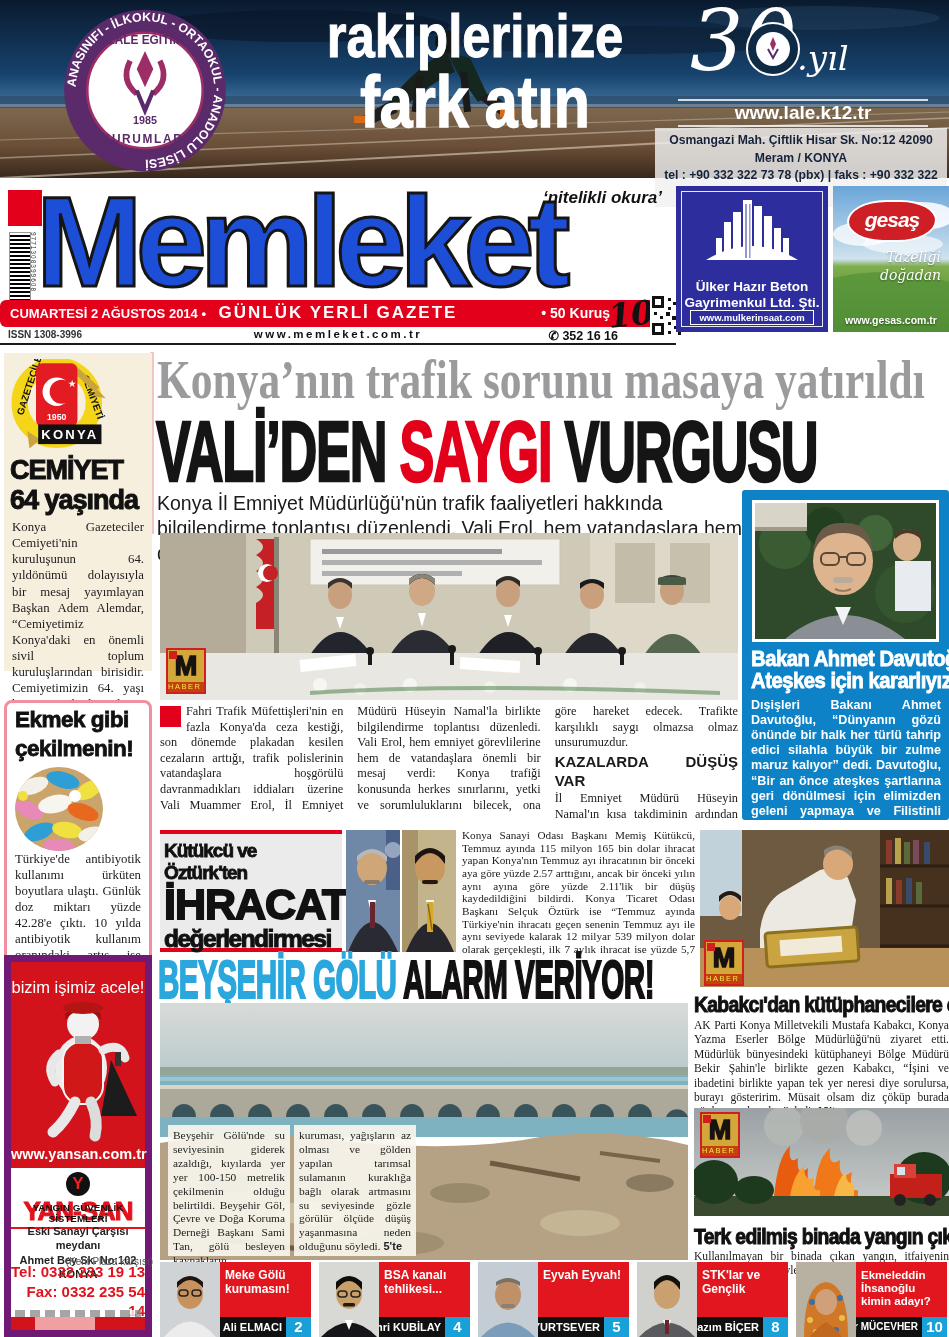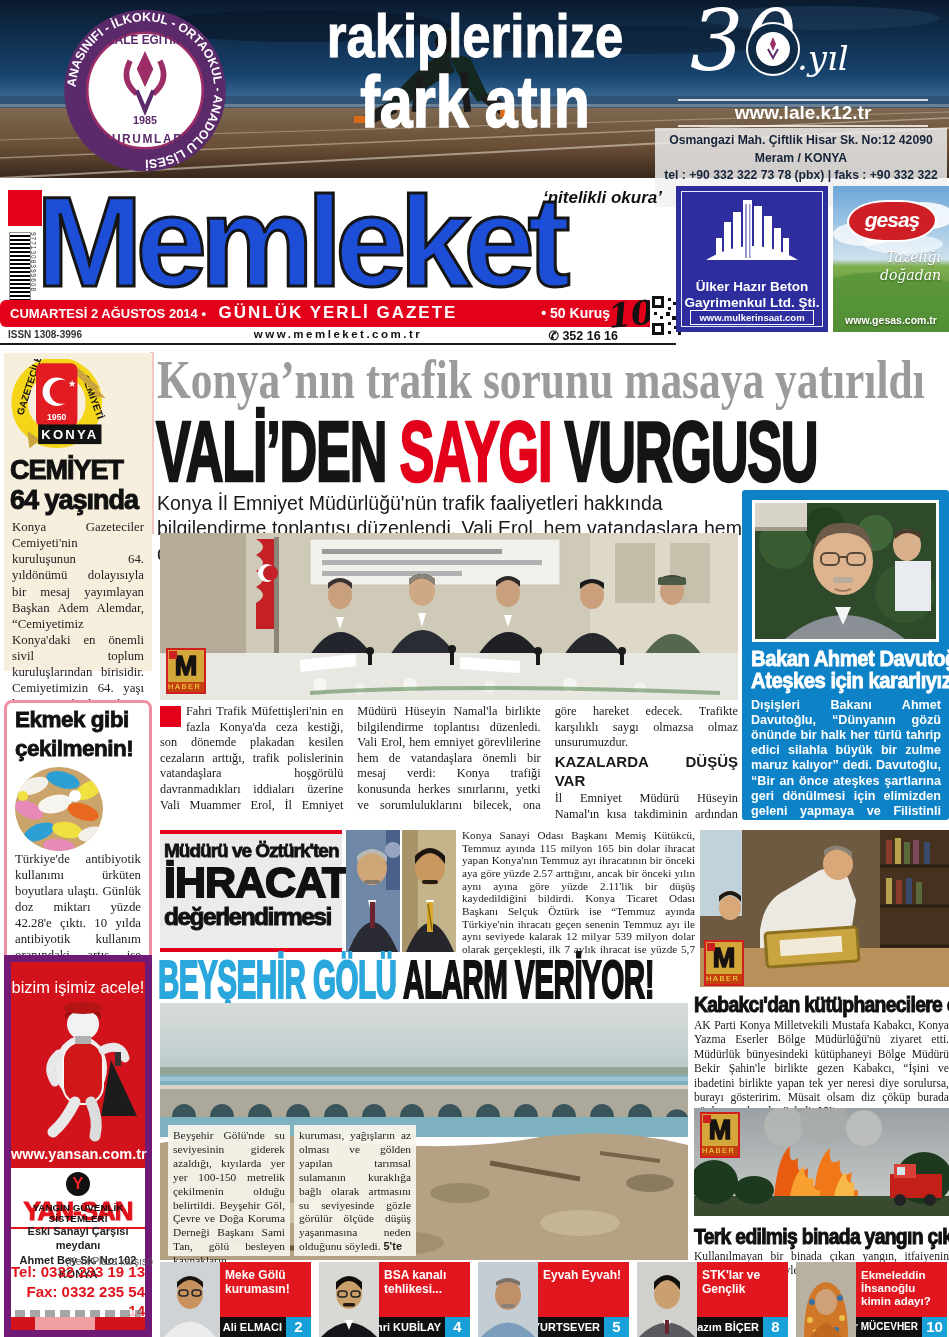--- a/index.html
+++ b/index.html
@@ -543,21 +543,21 @@
         <path d="M30,136 Q88,88 150,136 Z" fill="#8a8f96"></path>
         <polygon points="80,104 88,122 96,104" fill="#f2f4f6"></polygon>
       </svg>
     </div>
     <div class="t" style="top:158px;">Bakan Ahmet Davutoğlu:</div>
     <div class="t" style="top:180px;">Ateşkes için kararlıyız</div>
     <div class="body"><span>Dışişleri Bakanı Ahmet Davutoğlu, “Dünyanın gözü önünde bir halk her türlü tahrip edici silahla büyük bir zulme maruz kalıyor” dedi. Davutoğlu, “Bir an önce ateşkes şartlarına geri dönülmesi için elimizden geleni yapmaya ve Filistinli kardeşlerimize insani yardımların ulaşması yönünde de çalışmalarımızı artırmaya kararlıyız” diye kaydetti. </span><span class="pref">7'de</span></div>
   </div>
 
   <div class="abs" id="ihracat-box">
-    <div class="k">Müdürü ve Öztürk'ten</div>
+    <div class="k">Kütükcü ve Öztürk'ten</div>
     <div class="t">İHRACAT</div>
     <div class="s">değerlendirmesi</div>
   </div>
   <div class="abs portrait" style="left:346px;">
     <svg width="54" height="122" viewBox="0 0 54 122">
       <rect width="54" height="122" fill="#7088a8"></rect>
       <rect x="40" y="0" width="14" height="60" fill="#4a6088"></rect>
         <circle cx="47" cy="20" r="8" fill="#c8d4e4" opacity=".6"></circle>
       <ellipse cx="26" cy="38" rx="15" ry="17" fill="#cfa678"></ellipse>
       <path d="M11,32 Q26,14 41,32 L41,26 Q26,12 11,26 Z" fill="#b8b8b8"></path>

